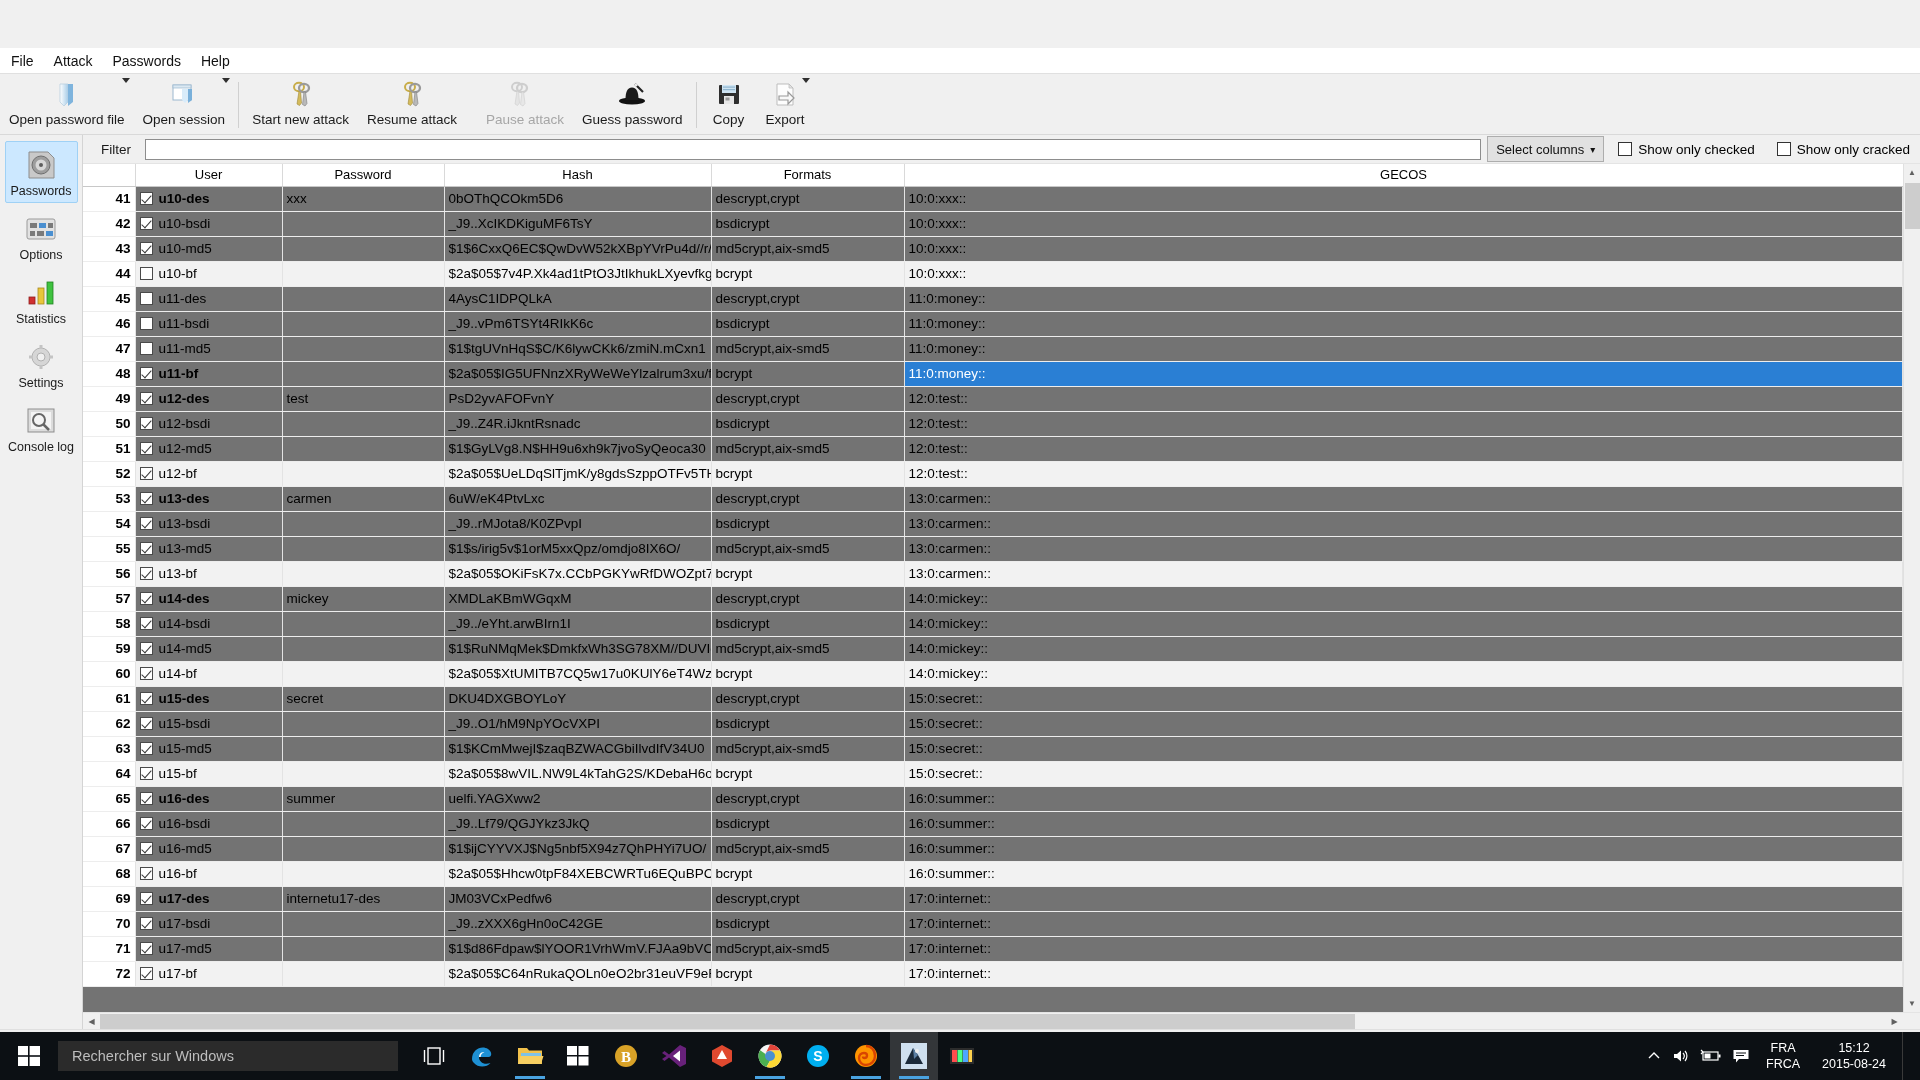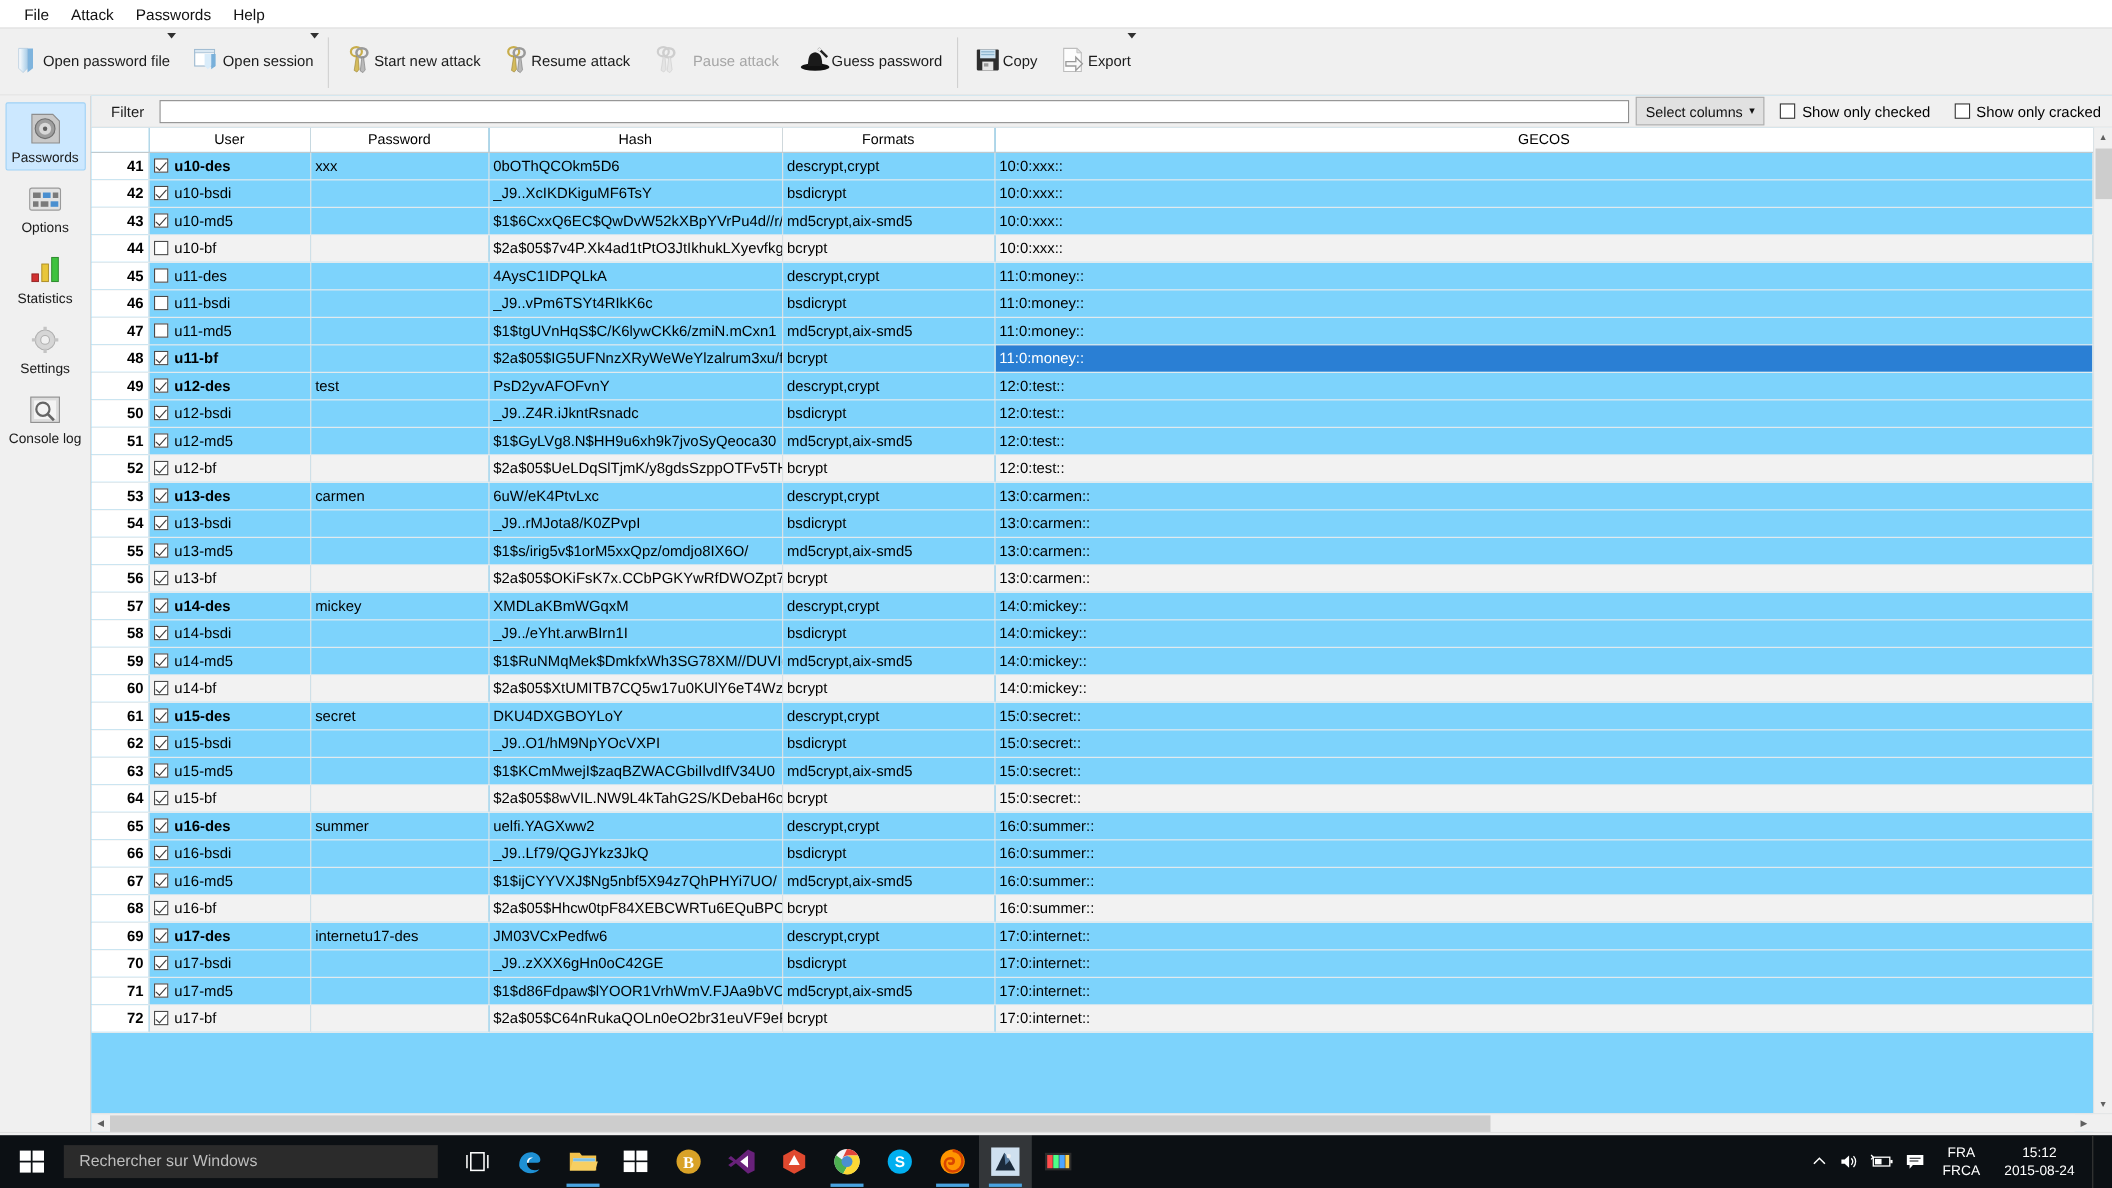--- a/index.html
+++ b/index.html
@@ -20,30 +20,30 @@
     border-bottom: 0px solid #ddd; flex: none;
   }
   .titlebar .tb-icon { width: 20px; height: 20px; margin-left: 10px; margin-right: 9px; position: relative; }
   .titlebar .tb-title { font-size: 15px; color: #111; }
   .titlebar .tb-spacer { flex: 1; }
   .winbtn {
     width: 56px; height: 35px; display: flex; align-items: center; justify-content: center;
     font-size: 15px; color: #2b2b2b;
   }
 
-  .menubar { height: 25px; background: #ffffff; display: flex; align-items: center; padding-left: 12px; flex: none; }
+  .menubar { height: 25px; background: #ffffff; display: flex; align-items: center; padding-left: 1px; flex: none; margin-top: 48px; }
   .menubar .mi { padding: 3px 10px; font-size: 14px; color: #111; }
 
   
   .toolbar {
     height: 62px; background: #f0f0f0; border-top: 1px solid #e0e0e0; border-bottom: 1px solid #d9d9d9;
     display: flex; align-items: flex-end; padding: 0 0 2px 0; flex: none;
   }
   .tb-item {
-    display: flex; flex-direction: row; align-items: center; justify-content: center;
+    display: flex; flex-direction: column; align-items: center; justify-content: center;
     padding: 2px 9px 2px 9px; min-width: 56px; height: 58px; position: relative;
   }
   .tb-item .tbi-icon { height: 30px; display: flex; align-items: center; justify-content: center; margin-bottom: 3px; }
   .tb-item .tbi-label { font-size: 13.5px; color: #1a1a1a; white-space: nowrap; }
   .tb-item.disabled .tbi-label { color: #a6a6a6; margin-left: 11px; }
   .tb-item.disabled .tbi-icon { opacity: 0.33; }
   .tb-sep { width: 1px; height: 46px; background: #d0d0d0; margin: 0 4px 4px 4px; align-self: flex-end; }
   .caret-dn { display: inline-block; width: 0; height: 0; border-left: 4px solid transparent;
               border-right: 4px solid transparent; border-top: 5px solid #303030; margin-left: 2px;
               position: relative; top: 4px; }
@@ -56,21 +56,21 @@
     display: flex; flex-direction: column; align-items: center; padding-top: 6px; flex: none;
   }
   .sb-item {
     width: 73px; padding: 6px 0 4px 0; margin-bottom: 2px; display: flex; flex-direction: column;
     align-items: center; border: 1px solid transparent; border-radius: 2px;
   }
   .sb-item.active { background: #cce8ff; border-color: #9fd1f5; }
   .sb-item .sb-icon { height: 34px; display: flex; align-items: center; justify-content: center; }
   .sb-item .sb-label { font-size: 12.5px; color: #1a1a1a; margin-top: 2px; text-align: center; }
 
-  .main-pane { flex: 1; display: flex; flex-direction: column; min-width: 0; background: #7dd3fc; }
+  .main-pane { flex: 1; display: flex; flex-direction: column; min-width: 0; background: #737373; }
 
   
   .filterbar {
     height: 29px; background: #f0f0f0; display: flex; align-items: center;
     padding: 0 2px 0 6px; gap: 6px; flex: none; border-bottom: 1px solid #e4e4e4;
   }
   .filterbar .f-label { font-size: 13.5px; color: #1a1a1a; padding: 0 8px 0 12px; }
   .filter-input {
     flex: 1; height: 21px; background: #ffffff; border: 1px solid #8d8d8d;
     font-family: "Liberation Sans", sans-serif; font-size: 13px; padding: 0 4px; outline: none; color: #000;

